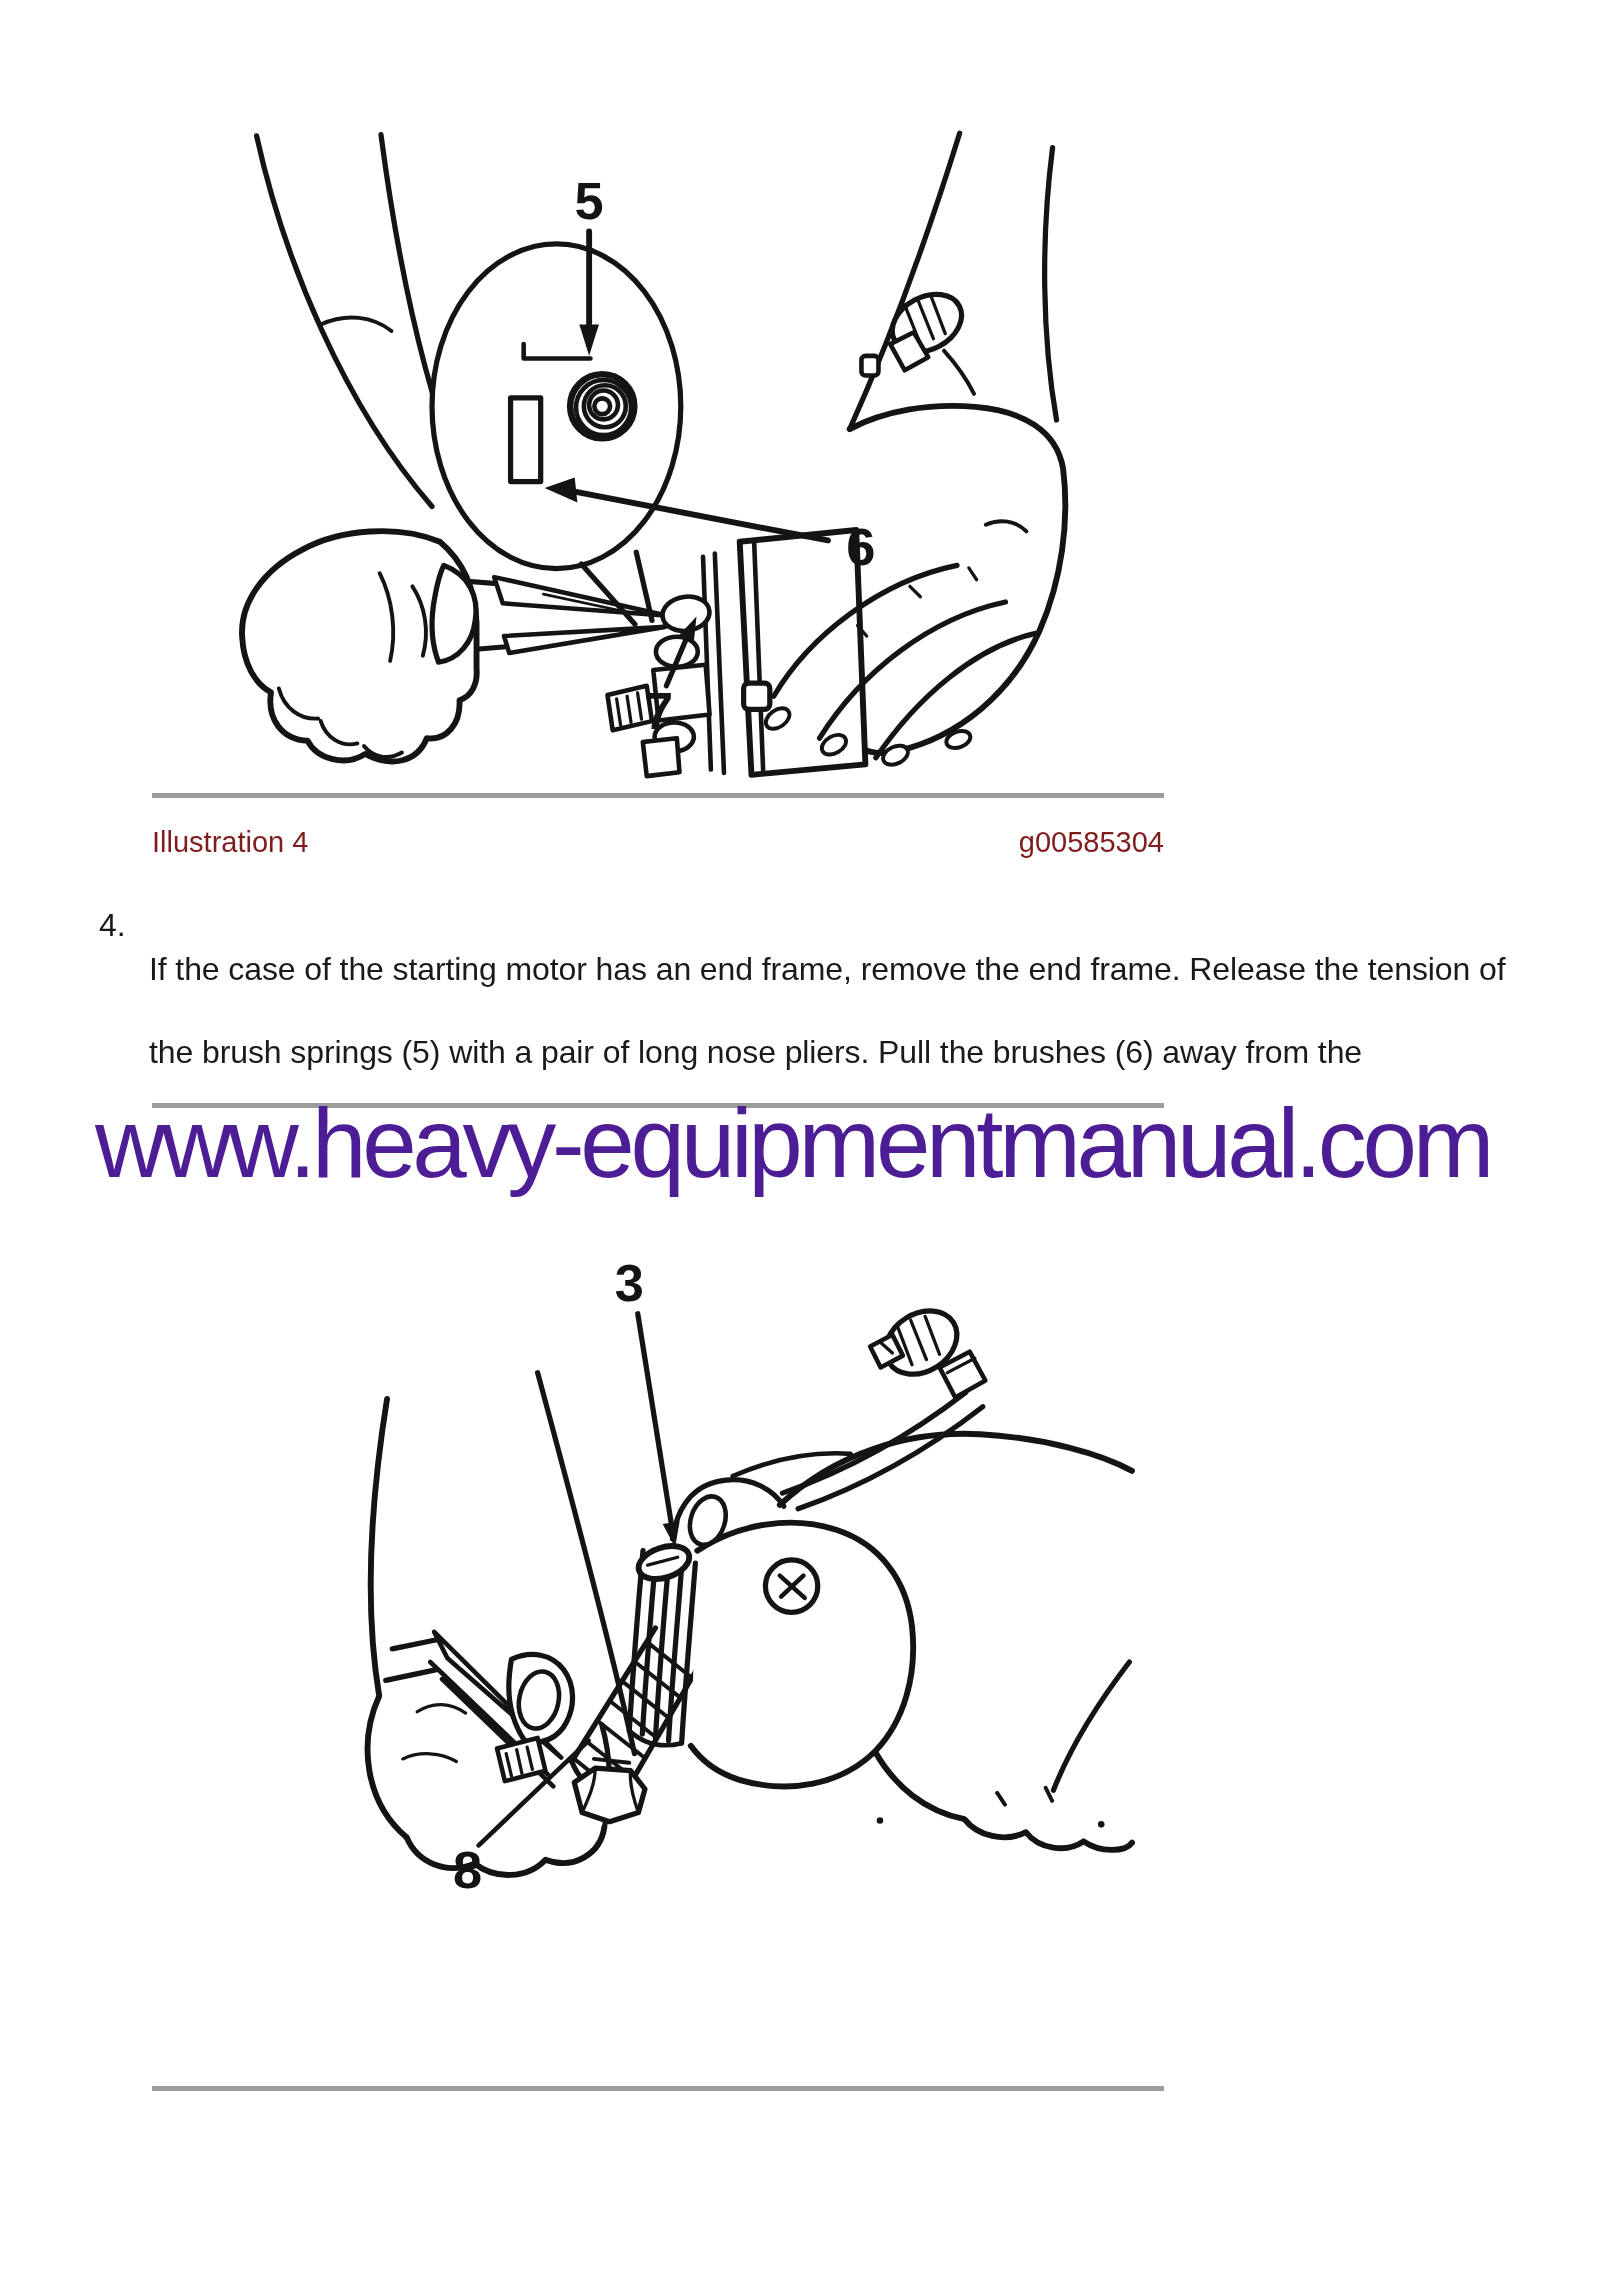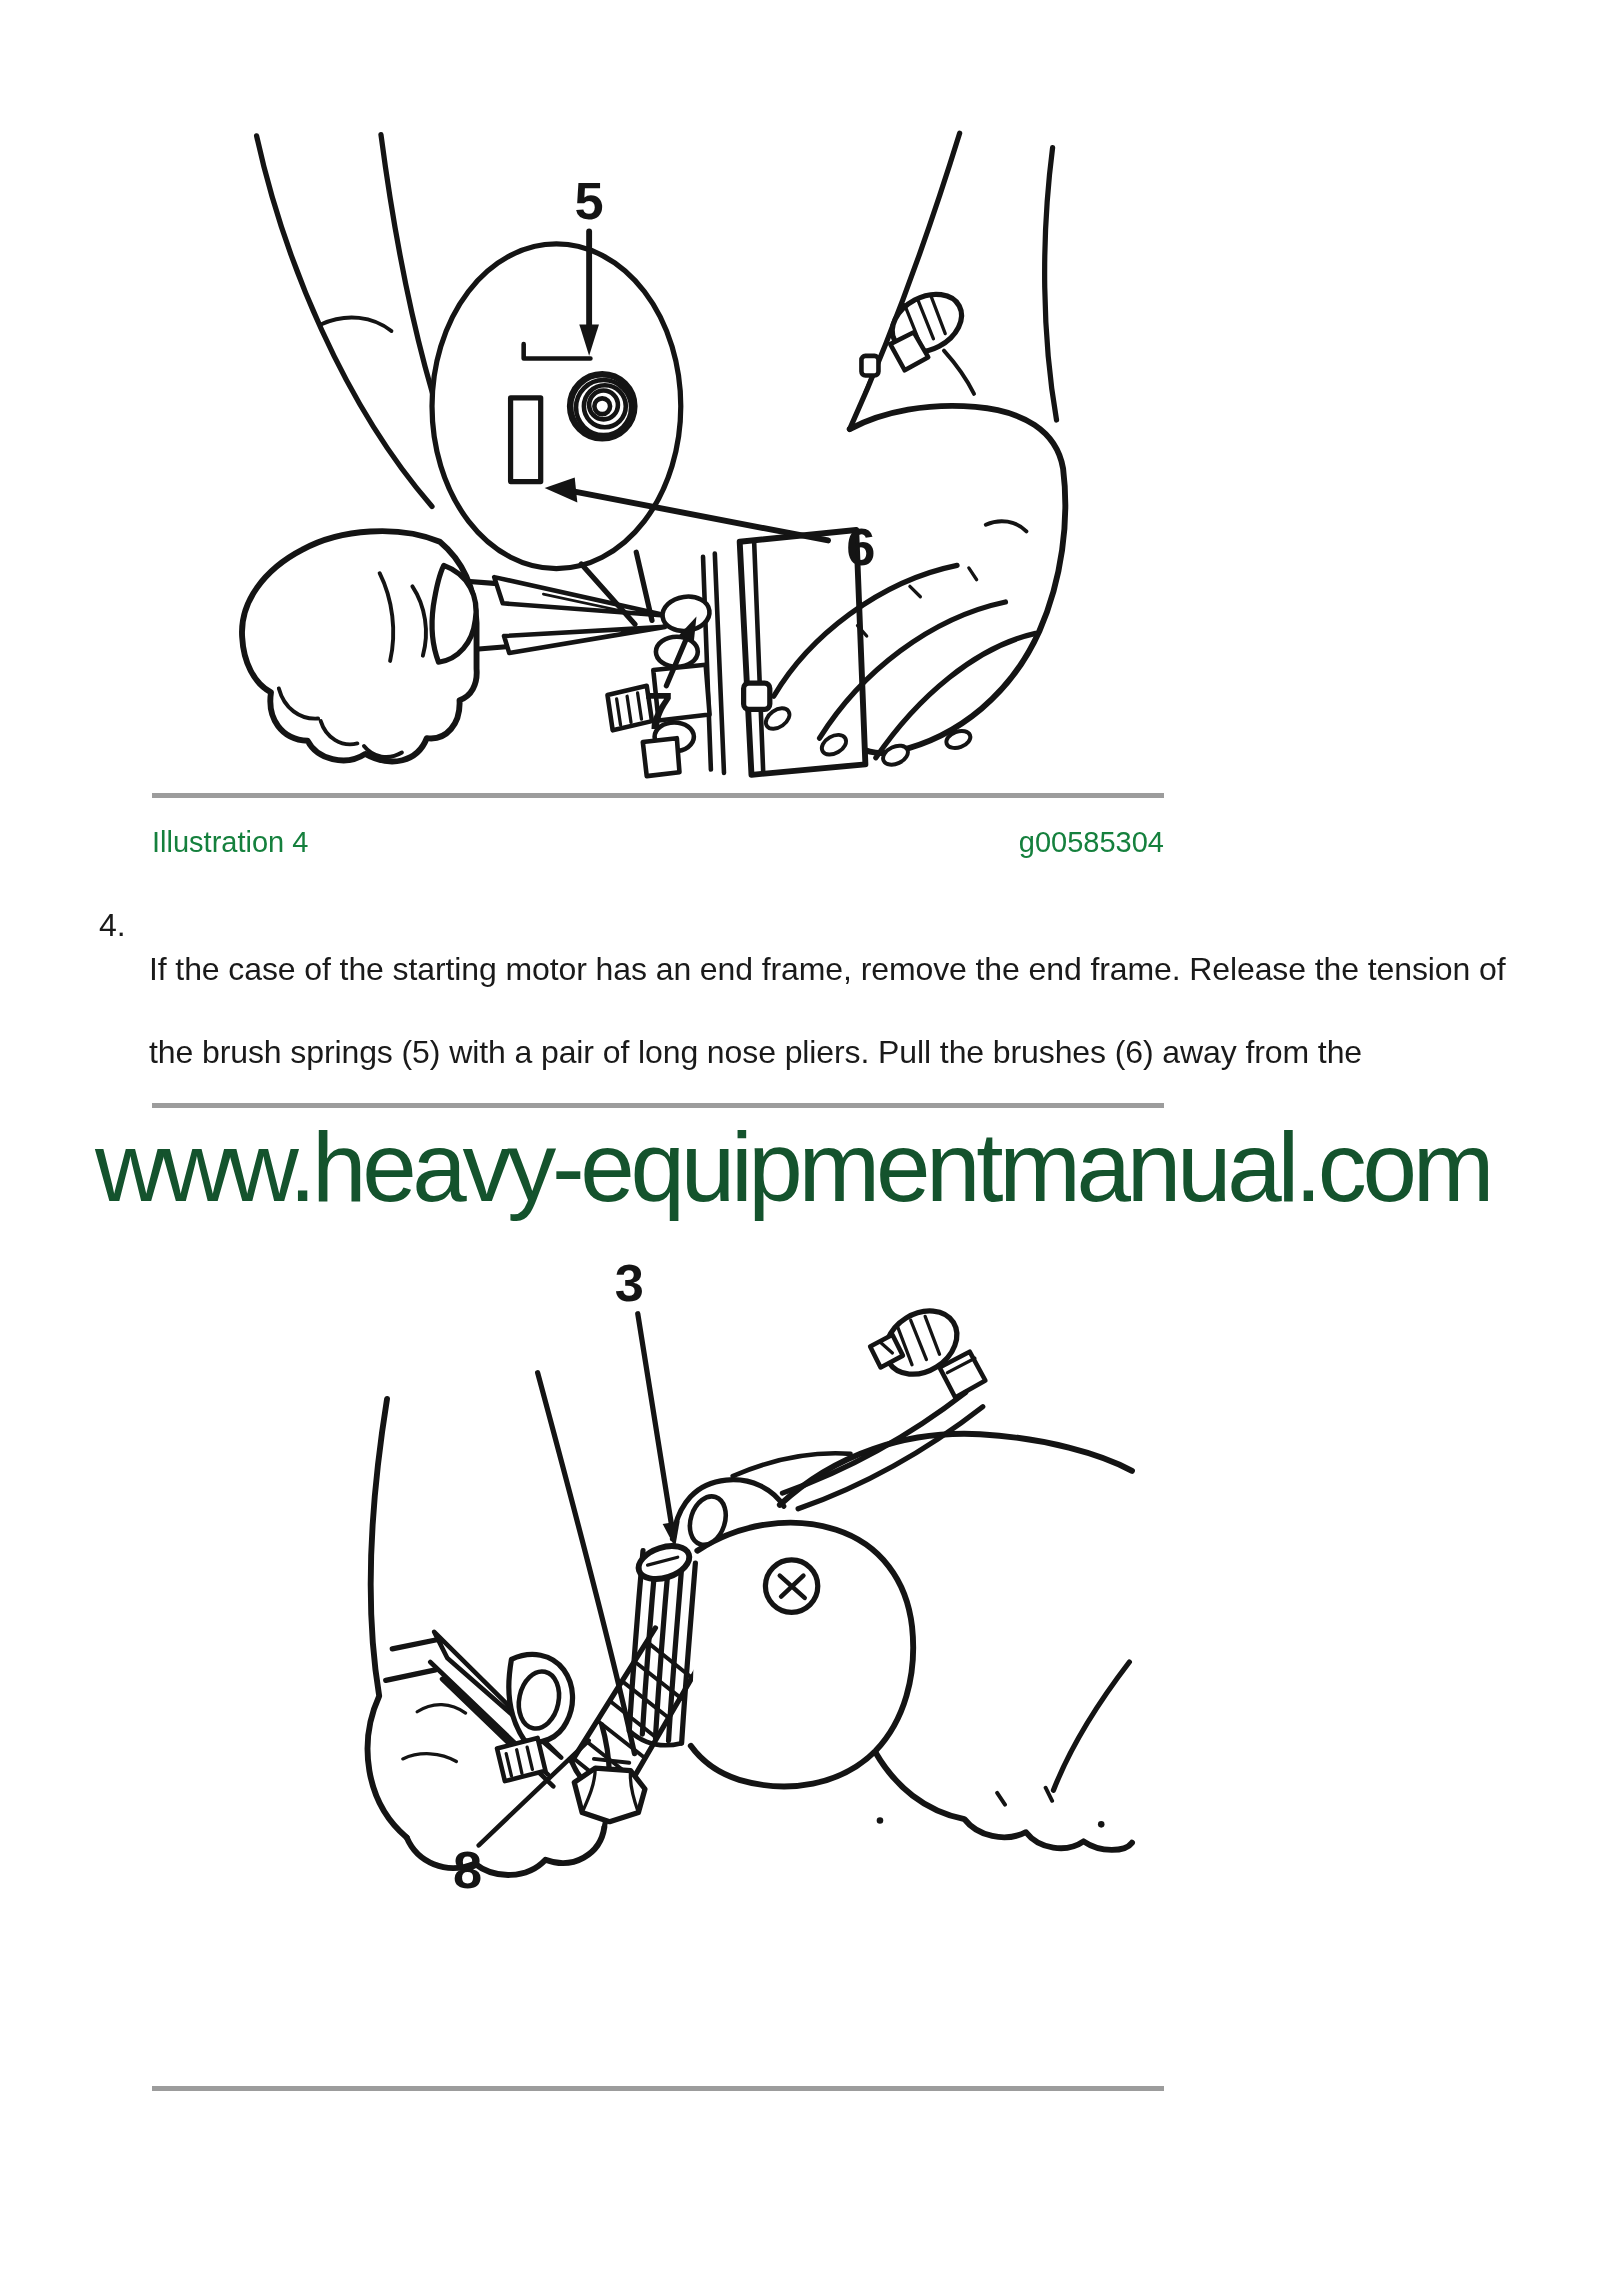--- a/index.html
+++ b/index.html
@@ -14,33 +14,33 @@
   .divider{
     position:absolute;left:152px;width:1012px;height:4.6px;
     background:#9c9c9c;
   }
   #divider-top{top:793px;}
   #divider-mid{top:1103px;}
   #divider-bottom{top:2086px;}
   #caption-row{
     position:absolute;left:152px;top:826px;width:1012px;
     display:flex;justify-content:space-between;
-    font-size:29px;line-height:33px;color:#15803d;
+    font-size:29px;line-height:33px;color:#7f1d1d;
   }
   #step4{
     position:absolute;left:99px;top:906px;width:1479px;
     font-size:32px;line-height:39px;letter-spacing:-0.1px;color:#1a1a1a;
   }
   #step4 .marker{position:absolute;left:0;top:0;}
   #step4 .lines{margin-left:50px;}
   #step4 .lines div{white-space:nowrap;margin-top:44px;}
   #watermark{
     position:absolute;left:95px;top:1094px;
     font-size:98px;line-height:98px;letter-spacing:-4.3px;
-    color:#14532d;white-space:nowrap;margin-top:24px;
+    color:#4c1d95;white-space:nowrap;
   }
   svg{position:absolute;overflow:visible;}
   #figure1{left:216px;top:128px;}
   #figure2{left:281px;top:1243px;}
   svg .ln{fill:none;stroke:#141414;stroke-linecap:round;stroke-linejoin:round;}
   svg .wh{fill:#ffffff;stroke:#141414;stroke-linecap:round;stroke-linejoin:round;}
   svg .solid{fill:#141414;stroke:none;}
   svg text{
     font-family:"Liberation Sans", sans-serif;
     font-weight:700;font-size:80px;fill:#141414;

